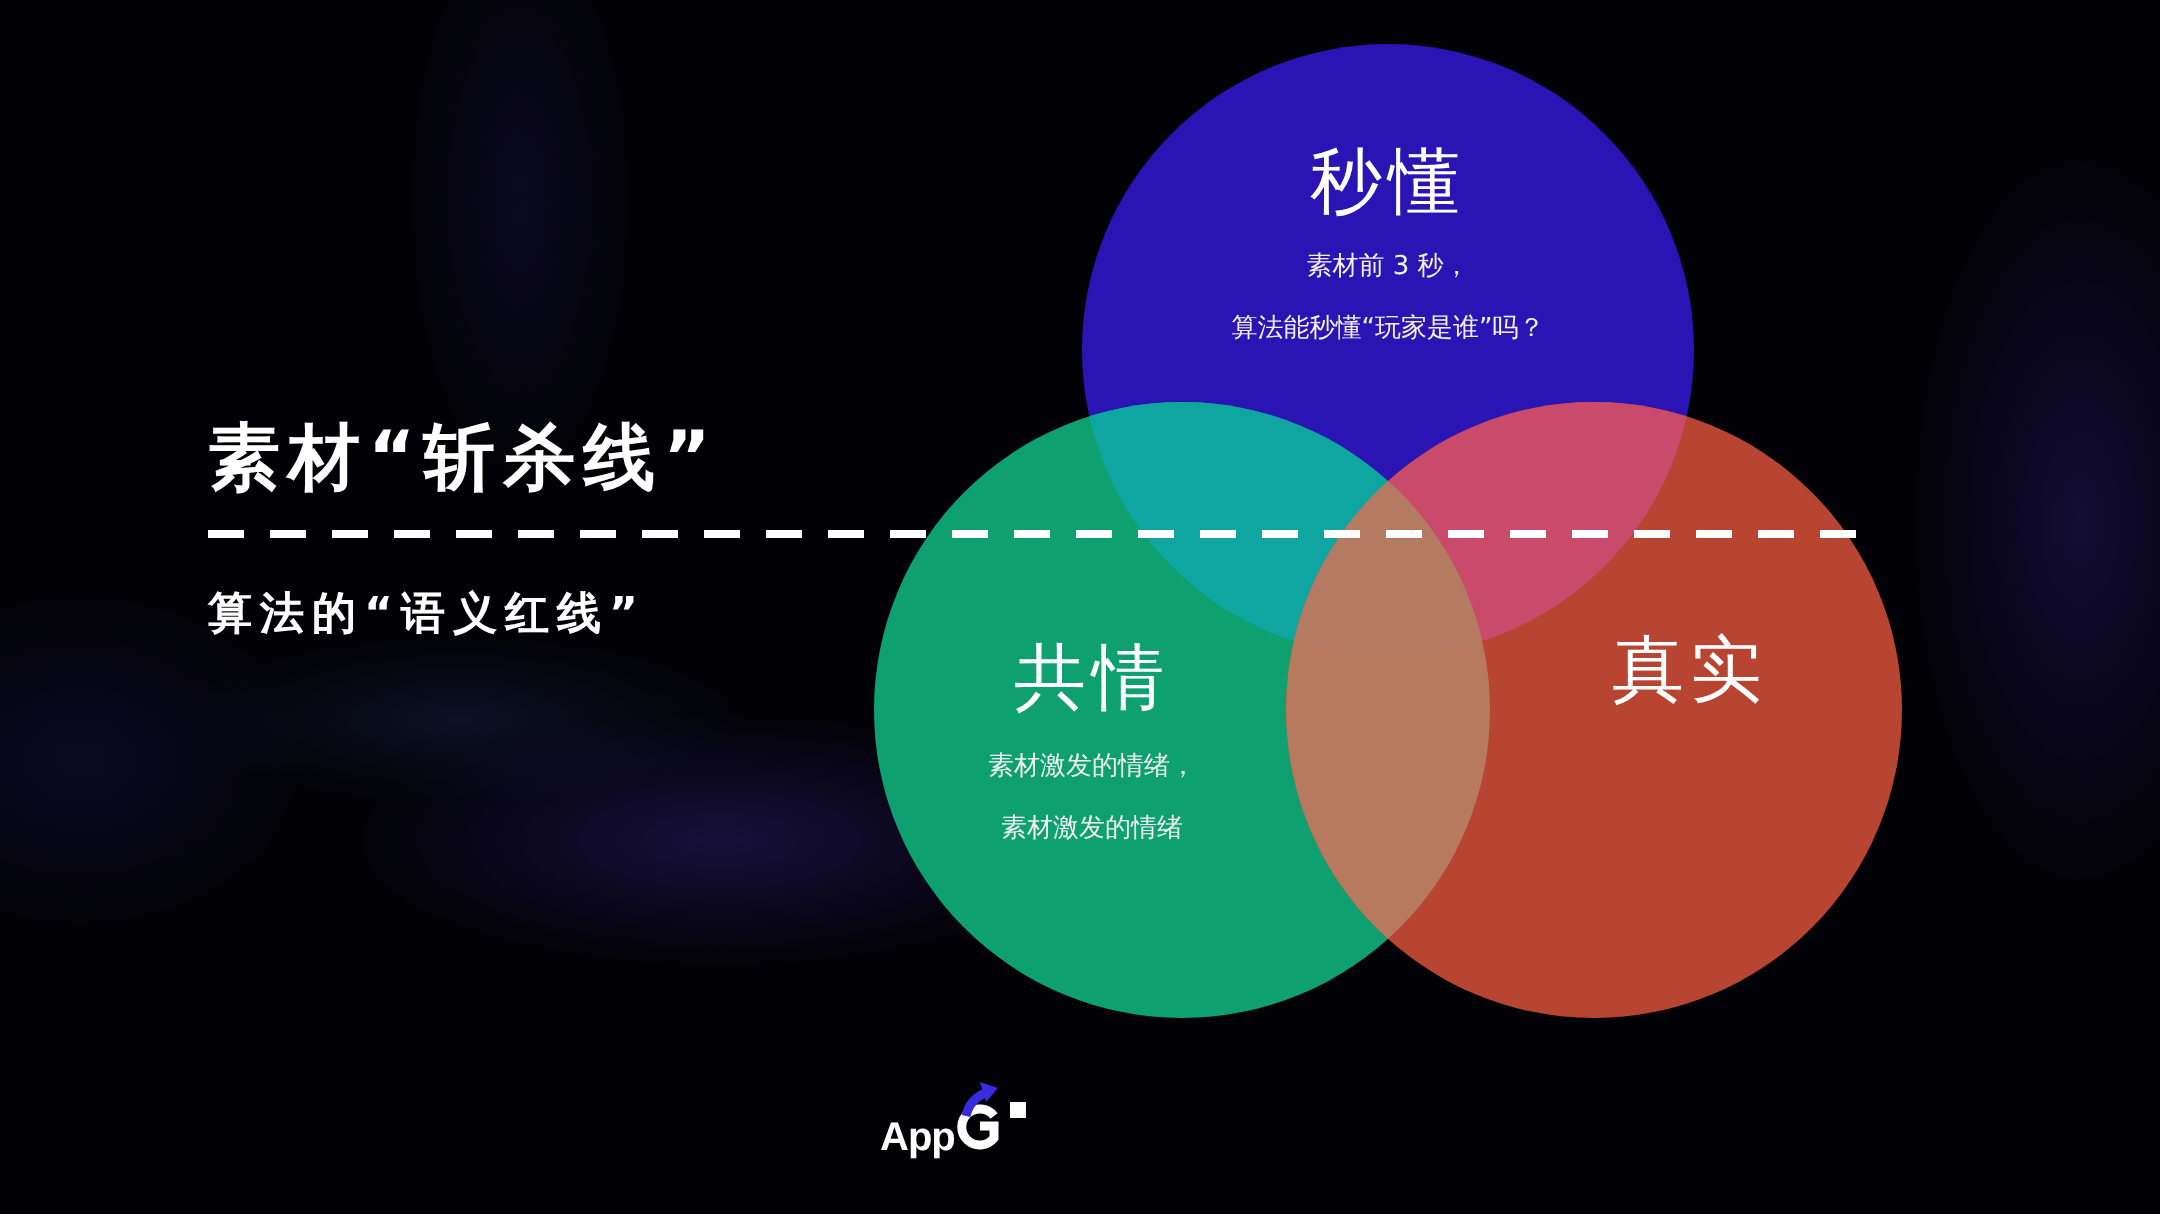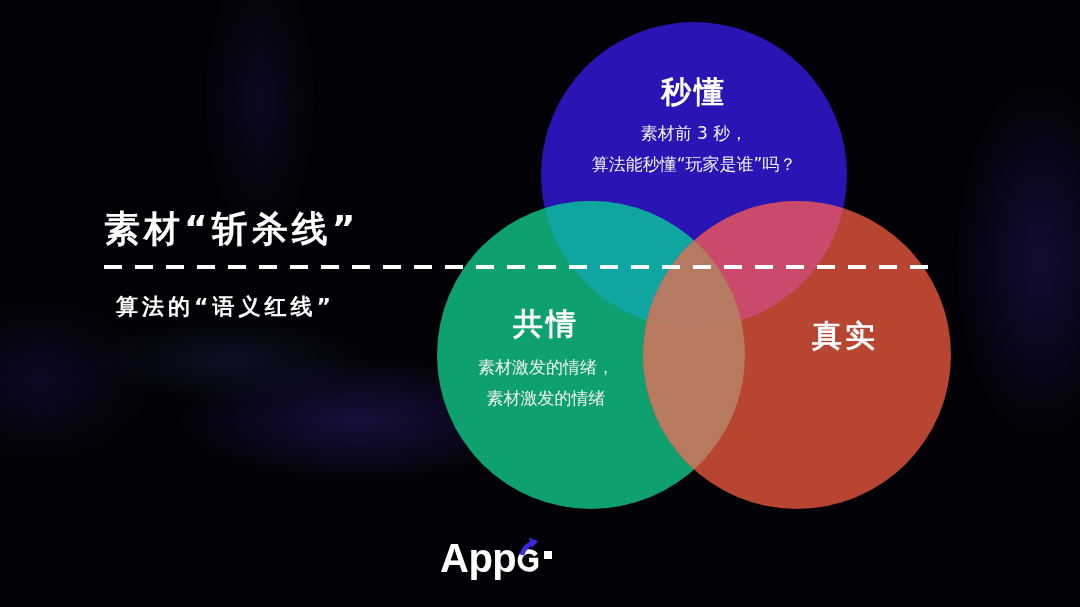--- a/index.html
+++ b/index.html
@@ -18,43 +18,43 @@
         radial-gradient(ellipse 80px 200px at 260px 100px, rgba(40,30,110,0.25), transparent 70%),
         radial-gradient(ellipse 160px 120px at 40px 380px, rgba(40,30,120,0.25), transparent 70%),
         #020206;
     }
     .venn { position: absolute; left: 0; top: 0; width: 1080px; height: 607px; }
     .heading {
       position: absolute; color: #ffffff; font-weight: bold; letter-spacing: 4px;
       white-space: nowrap;
     }
     .heading.top { left: 104px; top: 205px; font-size: 36px; }
-    .heading.bottom { left: 104px; top: 292px; font-size: 22px; margin-left: 12px; }
+    .heading.bottom { left: 104px; top: 292px; font-size: 22px; }
     .dash-line {
       position: absolute; left: 104px; top: 265px; width: 836px; height: 4px;
       background: repeating-linear-gradient(to right, #ffffff 0 18px, transparent 18px 31px);
     }
     .circle-text {
       position: absolute; color: #ffffff; text-align: center; width: 240px;
     }
     .circle-text .title {
-      font-size: 30px; font-weight: bold; letter-spacing: 3px; line-height: 36px;
+      font-size: 36px; font-weight: normal; letter-spacing: 3px; line-height: 36px;
     }
     .circle-text .desc {
-      font-size: 17px; line-height: 31px; margin-top: 10px; color: #f2f2f2;
+      font-size: 13px; line-height: 31px; margin-top: 10px; color: #f2f2f2;
     }
     .ct-blue { left: 574px; top: 74px; }
     .ct-blue .desc { margin-top: 8px; }
-    .ct-green { left: 426px; top: 306px; }
+    .ct-green { left: 426px; top: 322px; }
     .ct-red { left: 725px; top: 318px; }
     .logo {
       position: absolute; left: 440px; top: 545px; height: 36px;
       display: flex; align-items: flex-end;
       color: #ffffff; font-family: "Liberation Sans", sans-serif;
-      font-weight: bold; font-size: 40px; letter-spacing: -0.5px;
+      font-weight: bold; font-size: 20px; letter-spacing: -0.5px;
     }
     .logo .g-mark { position: relative; display: inline-block; }
     .logo .sq {
       display: inline-block; width: 8px; height: 8px; background: #ffffff;
       margin-left: 4px; align-self: flex-start; margin-top: 6px;
     }
   </style>
 </head>
 <body>
 

